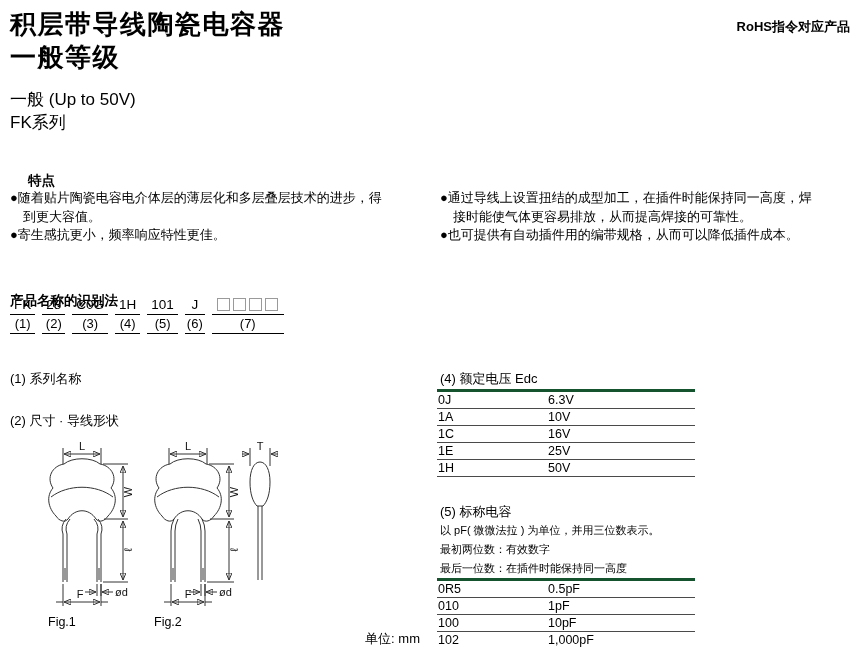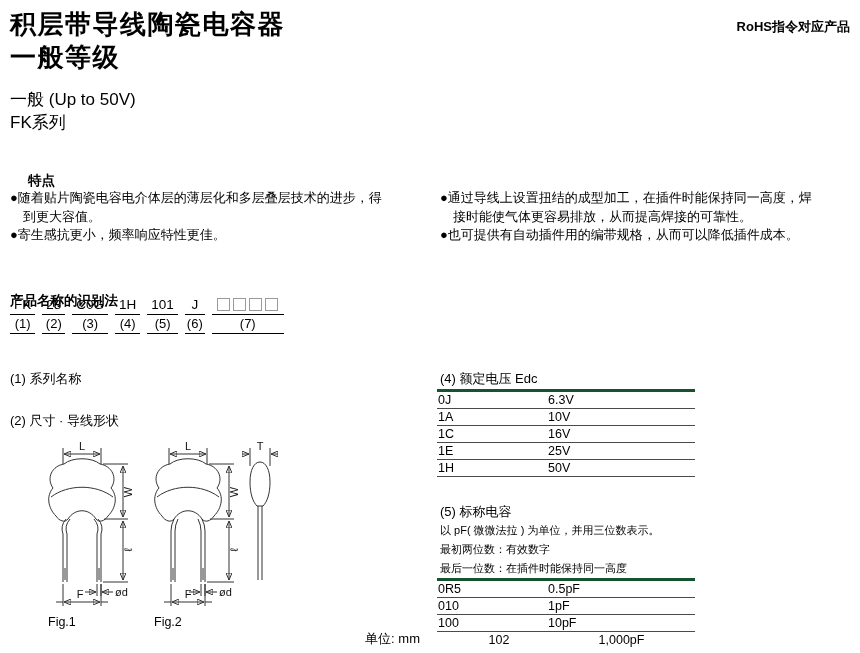--- a/index.html
+++ b/index.html
@@ -30,21 +30,21 @@
   .figs text.figcap{font-size:12.5px;fill:#000;}
   .unit-note{left:300px;top:630px;width:120px;text-align:right;font-size:13px;}
   .tbl-heading{left:440px;font-size:13px;}
   .vt-heading{top:370px;}
   .ct-heading{top:503px;font-size:13px;}
   .ct-desc{left:440px;top:521px;font-size:11px;line-height:19px;}
   .dtable{left:437px;width:258px;border-top:3px solid #14532d;}
   .vtable{top:389px;}
   .ctable{top:578px;}
   .trow{display:flex;align-items:center;height:16px;border-bottom:1px solid #4a4a4a;}
-  .ctable .trow:last-child{border-bottom:none;justify-content:center;}
+  .ctable .trow:last-child{border-bottom:none;}
   .tc{font-size:12.5px;line-height:16px;}
   .tc.code{width:110px;padding-left:1px;}
 </style>
 </head>
 <body>
 
 <div class="page">
 
   <div class="abs title">
     <div>积层带导线陶瓷电容器</div>

